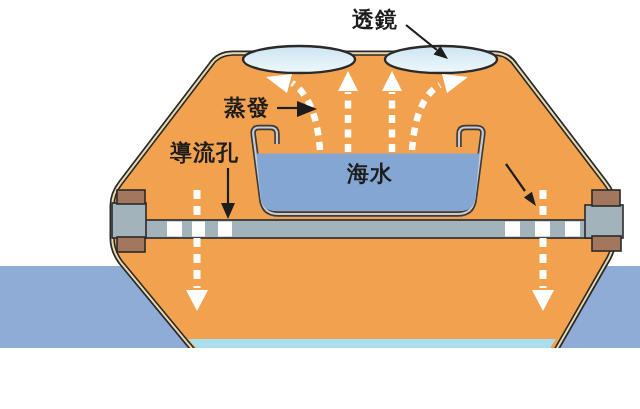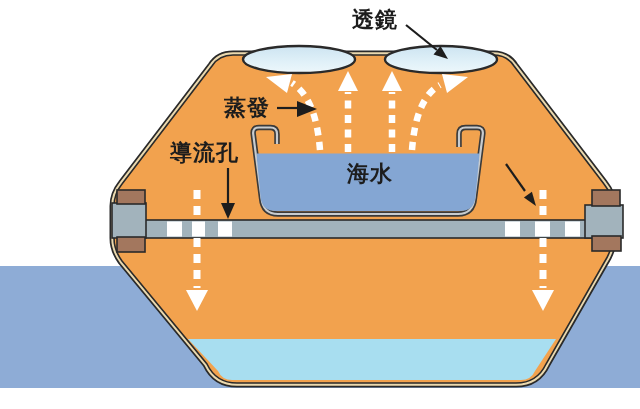--- a/index.html
+++ b/index.html
@@ -1,17 +1,17 @@
 <!DOCTYPE html>
 <html><head>
 <meta charset="utf-8">
 <style>
   html,body{margin:0;padding:0;background:#fff;}
   .stage{
-    position:relative;width:640px;height:388px;overflow:hidden;
+    position:relative;width:640px;height:348px;overflow:hidden;
     font-family:"Liberation Sans","DejaVu Sans",sans-serif;background:#5eead4;
   }
   .stage svg{position:absolute;left:0;top:0;}
   .lbl{
     position:absolute;color:#1d1d1d;font-size:22px;line-height:1.05;
     font-weight:600;letter-spacing:1px;white-space:nowrap;
   }
 </style>
 </head>
 <body>

